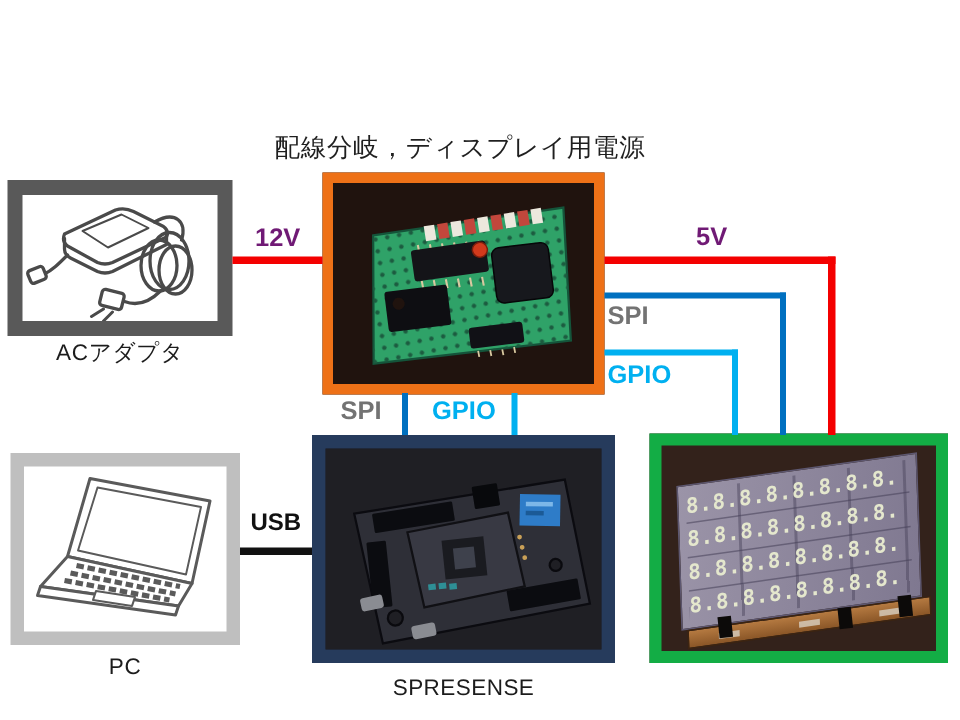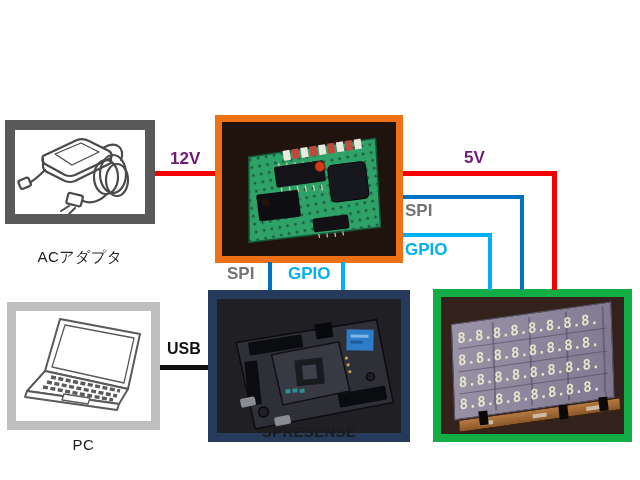--- a/index.html
+++ b/index.html
@@ -14,23 +14,23 @@
   .node{box-sizing:border-box;}
   .ac-box{left:5px;top:120px;width:150px;height:104px;background:#595959;}
   .ac-inner{position:absolute;left:10px;top:10px;right:10px;bottom:10px;background:#ffffff;}
   .pc-box{left:7px;top:302px;width:153px;height:128px;background:#bfbfbf;}
   .pc-inner{position:absolute;left:9px;top:9px;right:9px;bottom:9px;background:#ffffff;}
   .power-box{left:215px;top:115px;width:188px;height:148px;border:7px solid #ee7117;background:#20130e;}
   .navy-box{left:208px;top:290px;width:202px;height:152px;border:9px solid #263b5c;background:#1f1f24;}
   .green-box{left:433px;top:289px;width:199px;height:153px;border:8px solid #13ad45;background:#33221b;}
   
   .caption{font-size:15px;color:#1c1c1c;text-align:center;letter-spacing:.5px;}
-  .cap-ac{left:5px;top:226px;width:150px;margin-top:22px;}
+  .cap-ac{left:5px;top:226px;width:150px;}
   .cap-pc{left:7px;top:436px;width:153px;}
-  .cap-spresense{left:208px;top:423px;width:202px;font-weight:700;letter-spacing:.3px;}
+  .cap-spresense{left:208px;top:450px;width:202px;font-weight:400;letter-spacing:.3px;}
   .cap-display{left:425px;top:448px;width:212px;font-size:15px;}
   
   .wire{position:absolute;}
   .w-red{background:#f40000;}
   .w-blue{background:#0070c0;}
   .w-cyan{background:#00b0f0;}
   .w-black{background:#111111;}
   
   .lbl{position:absolute;font-weight:700;font-size:17px;line-height:1;}
   .l-red{color:#701a75;}
@@ -60,20 +60,21 @@
     display:flex;justify-content:space-around;align-items:center;
   }
   .seg-edge i{display:block;width:14px;height:4px;background:#d8cfc2;opacity:.8;}
   .seg-leg{position:absolute;width:9px;height:14px;background:#0c0a09;}
 </style>
 </head>
 <body>
 
 <div class="canvas">
 
+  <div class="abs title">配線分岐，ディスプレイ用電源</div>
 
   <div class="abs node ac-box">
     <div class="ac-inner">
       <svg width="130" height="84" viewBox="0 0 130 84">
         <g fill="#ffffff" stroke="#4a4a4a" stroke-width="2.2" stroke-linejoin="round" stroke-linecap="round">
 
           <path d="M28,26 L62,10 Q68,8 74,11 L94,21 Q98,24 96,28 L60,45 Q55,47 50,45 L30,34 Q26,31 28,26 Z"></path>
           <path d="M28,29 L28,36 Q28,40 32,42 L50,51 Q55,53 60,51 L96,33 L96,26" fill="none"></path>
           <path d="M40,24 L66,13 L84,22 L57,35 Z" fill="none" stroke-width="1.3"></path>
 

